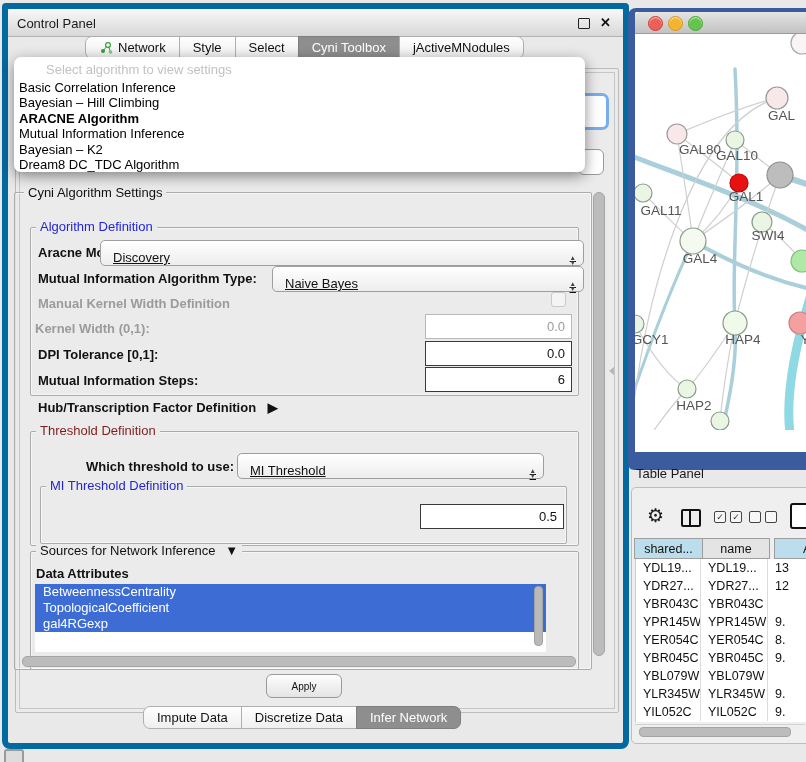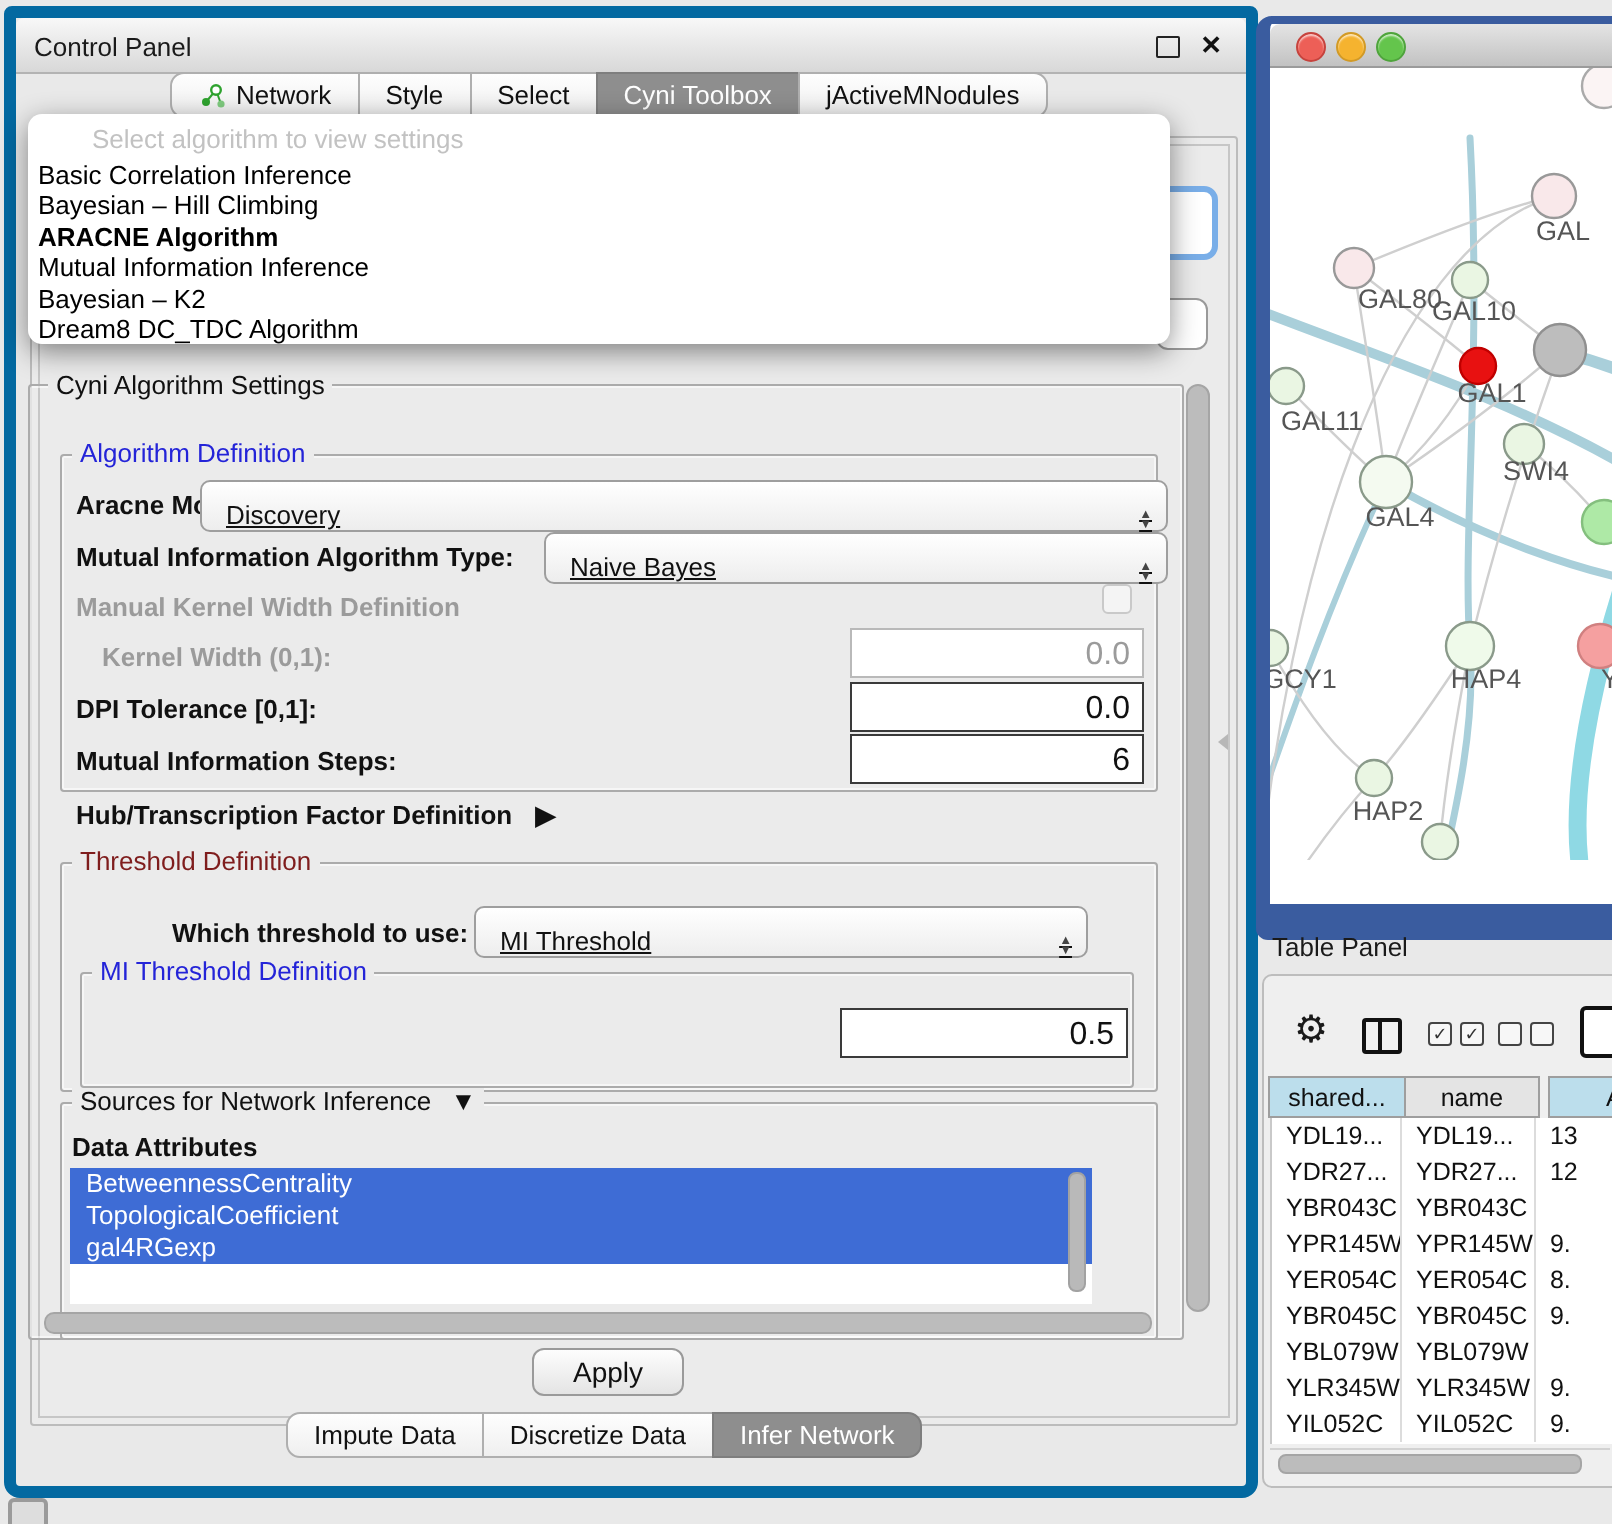--- a/index.html
+++ b/index.html
@@ -50,39 +50,39 @@
   .grouplabel{position:absolute;background:#EBEBEB;padding:0 4px;font-size:13px;line-height:13px;z-index:2;white-space:nowrap;}
   .blue{color:#2424D8;} .green{color:#7f1d1d;}
 
   .rowlabel{position:absolute;font-weight:bold;font-size:13px;white-space:nowrap;}
   .dis{color:#9B9B9B;}
 
   .combo{position:absolute;display:flex;align-items:flex-end;height:24px;background:linear-gradient(#FFFFFF,#EDEDED);
          border:1px solid #9E9E9E;border-radius:5px;font-size:13px;padding-left:12px;text-decoration:underline;}
   .stepper{margin-left:auto;display:flex;flex-direction:column;align-items:center;line-height:5px;
            font-size:6.5px;color:#444;padding-right:7px;}
-  .field{position:absolute;background:#FFF;text-align:right;font-size:16px;padding:4px 6px 0 0;height:19px;}
+  .field{position:absolute;background:#FFF;text-align:right;font-size:13px;padding:4px 6px 0 0;height:19px;}
   .field.en{border:1px solid #3A3A3A;}
   .field.di{border:1px solid #B9B9B9;color:#9B9B9B;}
   #mkw-check{left:551px;top:292px;width:13px;height:13px;border:1px solid #C9C9C9;border-radius:3px;background:#F4F4F4;}
 
   
   #attr-list{left:35px;top:584px;width:511px;height:68px;background:#FFF;overflow:hidden;}
   .litem{height:16px;line-height:16px;background:#3E6CD5;color:#FFF;font-size:13px;padding-left:8px;}
   #list-vthumb{right:3px;top:2px;width:7px;height:58px;background:#B9B9B9;border:1px solid #A2A2A2;border-radius:4px;}
 
   
   #outer-vscroll{left:592px;top:190px;width:12px;height:477px;}
   #outer-vthumb{left:1px;top:2px;width:10px;height:462px;background:#BCBCBC;border:1px solid #A5A5A5;border-radius:6px;}
   #outer-hscroll{left:20px;top:655px;width:566px;height:12px;}
   #outer-hthumb{left:2px;top:1px;width:552px;height:9px;background:#BCBCBC;border:1px solid #A5A5A5;border-radius:5px;}
 
   #apply-btn{left:266px;top:674px;width:74px;height:22px;border:1px solid #9A9A9A;border-radius:6px;
              background:linear-gradient(#FDFDFD,#E4E4E4);display:flex;align-items:center;justify-content:center;
-             font-size:14px;}
+             font-size:10px;}
 
   
   #divider-handle{left:609px;top:367px;width:0;height:0;border-top:4px solid transparent;
                   border-bottom:4px solid transparent;border-right:5px solid #8C8C8C;opacity:.55;}
 
   
   #netwin{left:628px;top:8px;width:190px;height:440px;background:#FFF;
           border-style:solid;border-color:#3A5C9F;border-width:4px 0 18px 7px;border-radius:8px 0 0 6px;}
   #net-titlebar{left:0;top:0;right:0;height:21px;background:linear-gradient(#E4E4E4,#C2C2C2);
                 border-bottom:1px solid #9B9B9B;border-radius:5px 0 0 0;}
@@ -184,21 +184,21 @@
     <span>Naive Bayes</span>
     <span class="stepper">
       <span>▲</span>
       <span>▼</span>
     </span>
   </div>
 
   <div class="rowlabel dis" style="left:38px;top:296px;">Manual Kernel Width Definition</div>
   <div class="abs" id="mkw-check"></div>
 
-  <div class="rowlabel dis" style="left:51px;top:321px;">Kernel Width (0,1):</div>
+  <div class="rowlabel dis" style="left:35px;top:321px;">Kernel Width (0,1):</div>
   <div class="field di" style="left:425px;top:314px;width:139px;">0.0</div>
 
   <div class="rowlabel" style="left:38px;top:347px;">DPI Tolerance [0,1]:</div>
   <div class="field en" style="left:425px;top:341px;width:139px;">0.0</div>
 
   <div class="rowlabel" style="left:38px;top:373px;">Mutual Information Steps:</div>
   <div class="field en" style="left:425px;top:367px;width:139px;">6</div>
 
   <div class="rowlabel" style="left:38px;top:400px;">
     <span>Hub/Transcription Factor Definition</span>

